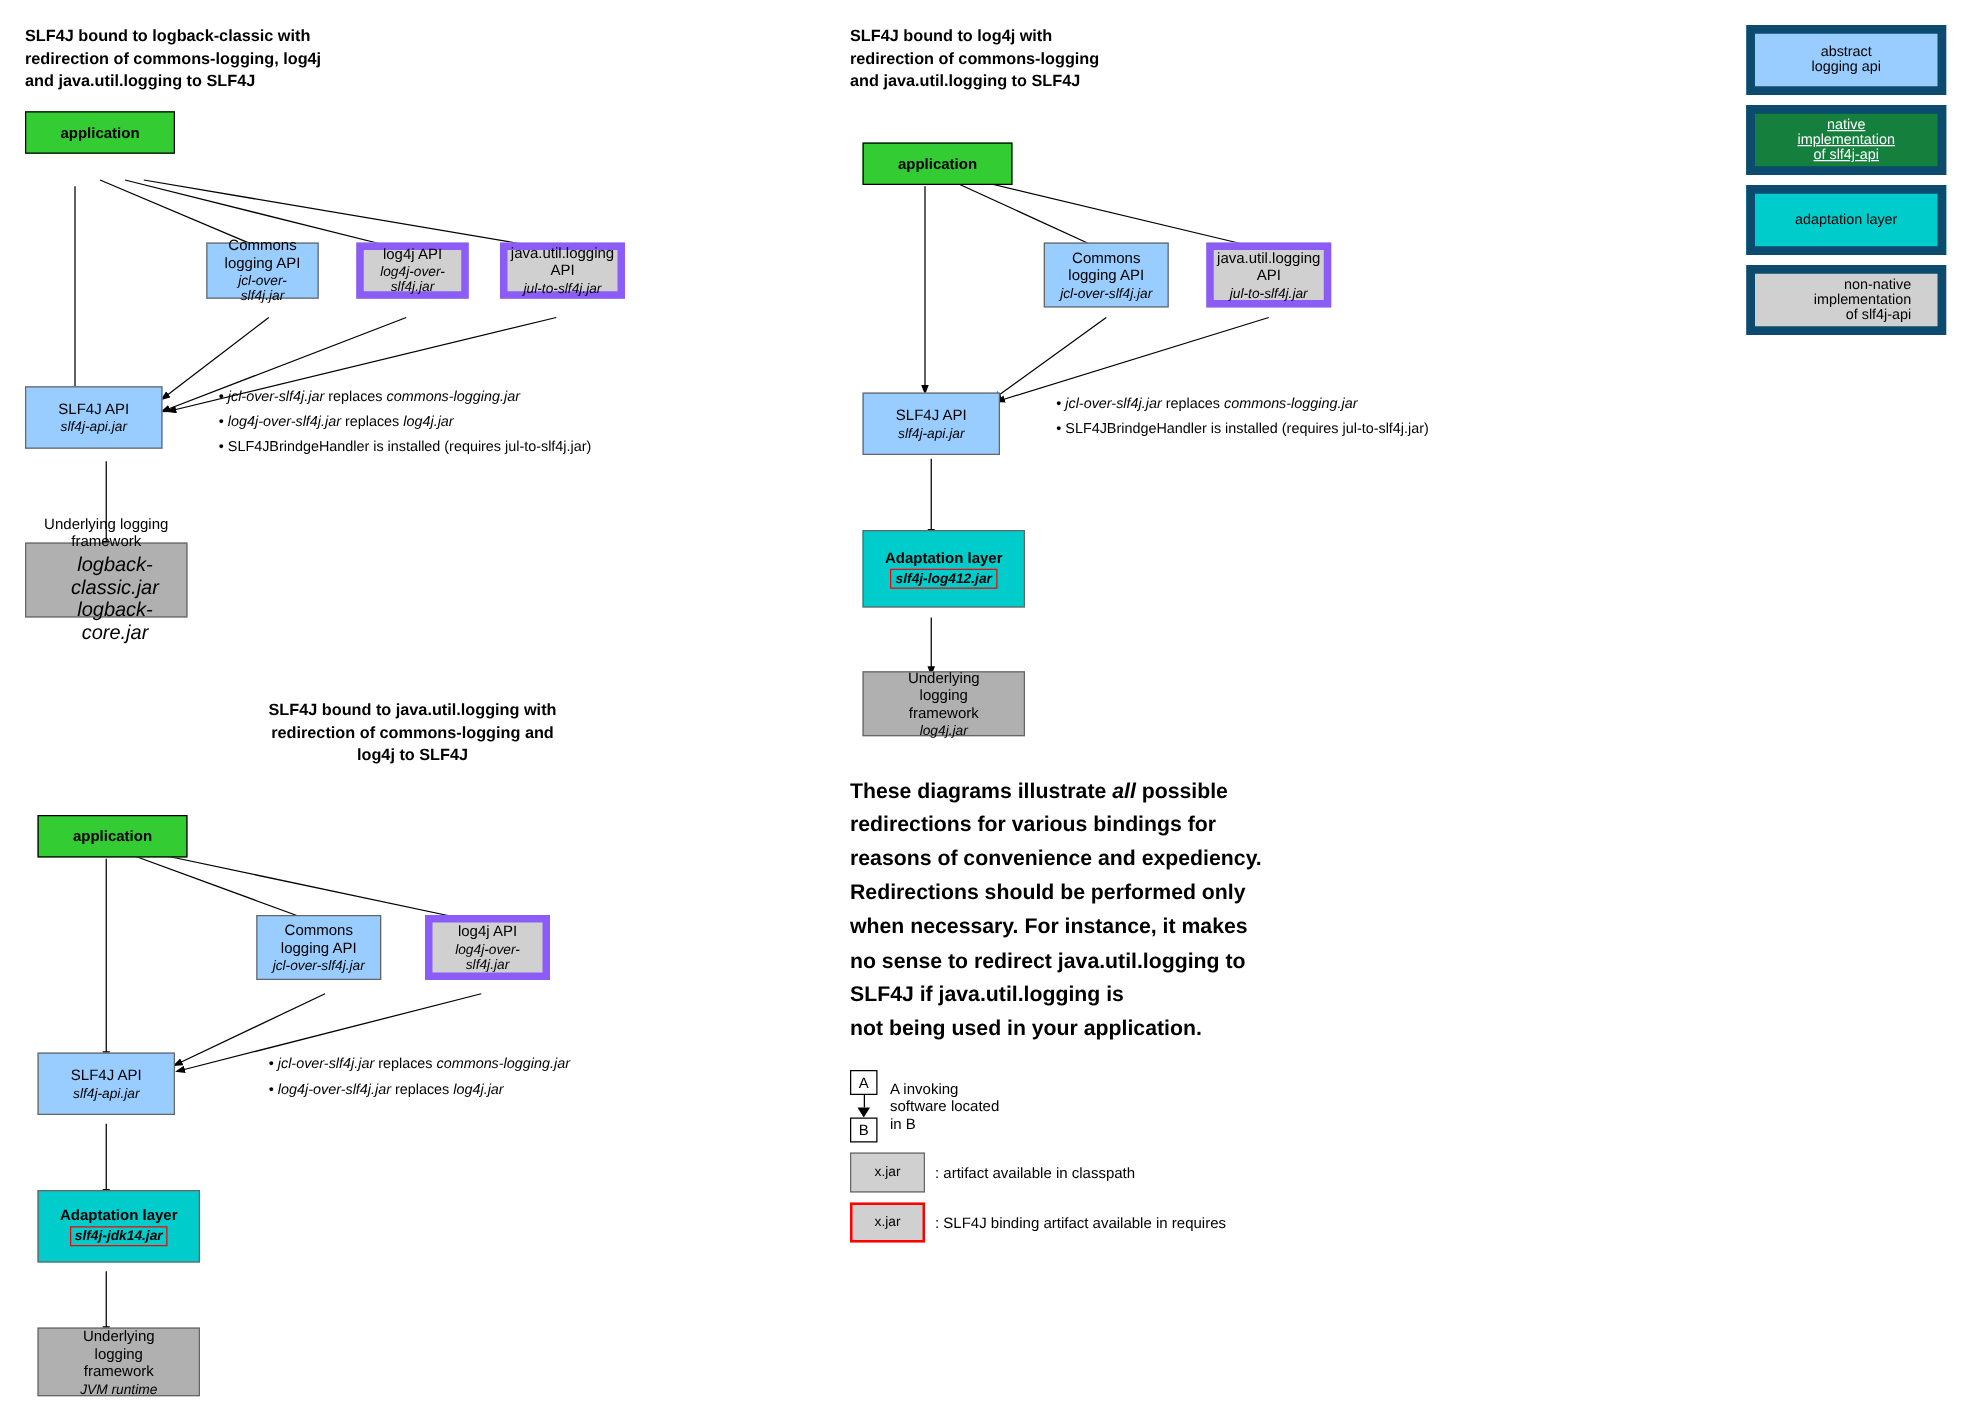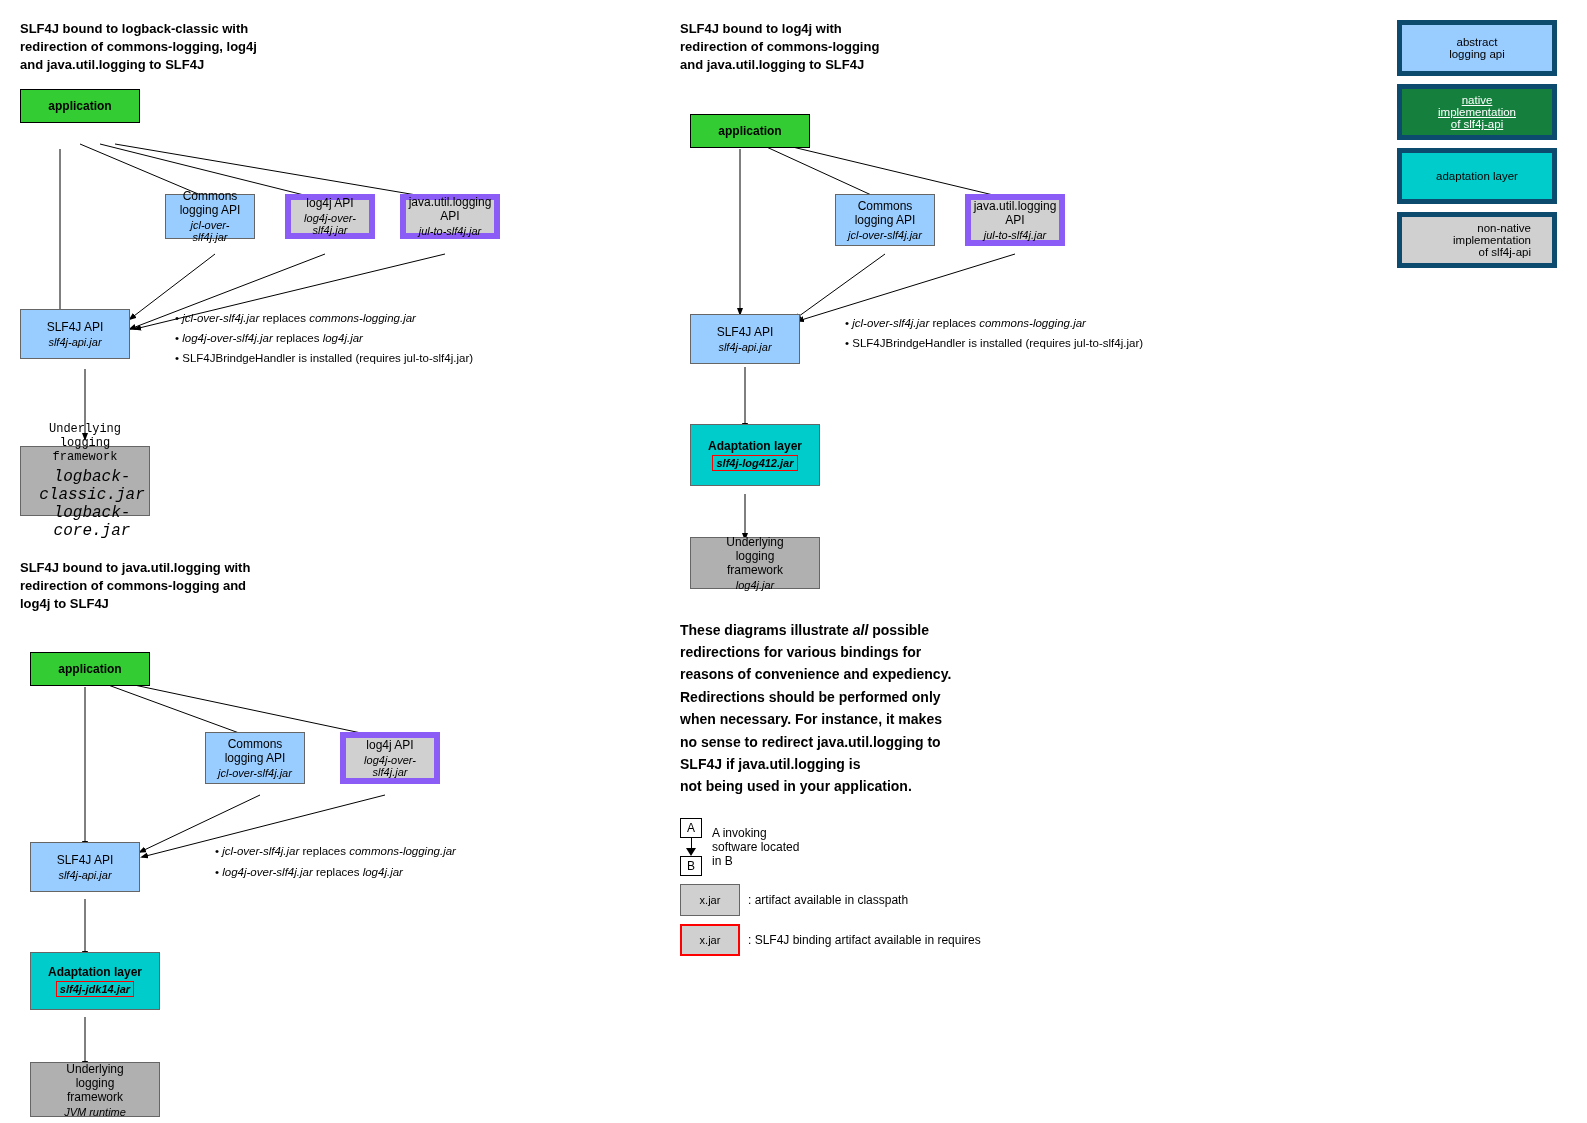--- a/index.html
+++ b/index.html
@@ -132,29 +132,29 @@
     }
     .legend-ab-a {
       border: 1px solid #000;
       padding: 2px 6px;
     }
     .legend-ab-b {
       border: 1px solid #000;
       padding: 2px 6px;
     }
     .description-text {
-      font-size: 14px;
+      font-size: 17px;
       font-weight: bold;
       line-height: 1.6;
       margin-bottom: 18px;
     }
     .color-legend-item {
       width: 160px;
       height: 56px;
-      border: 5px solid #0c4a6e;
+      border: 7px solid #0c4a6e;
       display: flex;
       align-items: center;
       justify-content: center;
       text-align: center;
       font-size: 11.5px;
       margin-bottom: 8px;
       padding: 21px;
     }
     .cl-blue { background: #99ccff; }
     .cl-teal { background: #15803d; color: #fff; text-decoration: underline; }
@@ -226,27 +226,27 @@
       </div>
 
       <div style="position:absolute;left:145px;top:220px;">
         <ul class="notes">
           <li><em>jcl-over-slf4j.jar</em> replaces <em>commons-logging.jar</em></li>
           <li><em>log4j-over-slf4j.jar</em> replaces <em>log4j.jar</em></li>
           <li>SLF4JBrindgeHandler is installed (requires jul-to-slf4j.jar)</li>
         </ul>
       </div>
 
-      <div class="box box-underlying" style="left:0;top:357px;width:130px;height:70px;font-family:Liberation Mono, monospace;">
+      <div class="box box-underlying" style="left:0;top:345px;width:130px;height:60px;">
         <span>Underlying logging<br>framework</span>
         <span class="jar-label" style="font-style:italic;font-size:16px;margin-top:4px;margin-left:14px;">logback-classic.jar<br>logback-core.jar</span>
       </div>
     </div>
 
-    <div class="diagram-title" style="margin-top:24px;">
+    <div class="diagram-title" style="margin-top:24px;text-align:center;">
       SLF4J bound to java.util.logging with<br>
       redirection of commons-logging and<br>
       log4j to SLF4J
     </div>
     <div class="diagram-area" id="diag2">
       <svg class="diagram-svg" width="600" height="480">
         <defs>
           <marker id="arr2" markerWidth="8" markerHeight="8" refX="6" refY="3" orient="auto">
             <path d="M0,0 L0,6 L8,3 z" fill="#000"></path>
           </marker>

